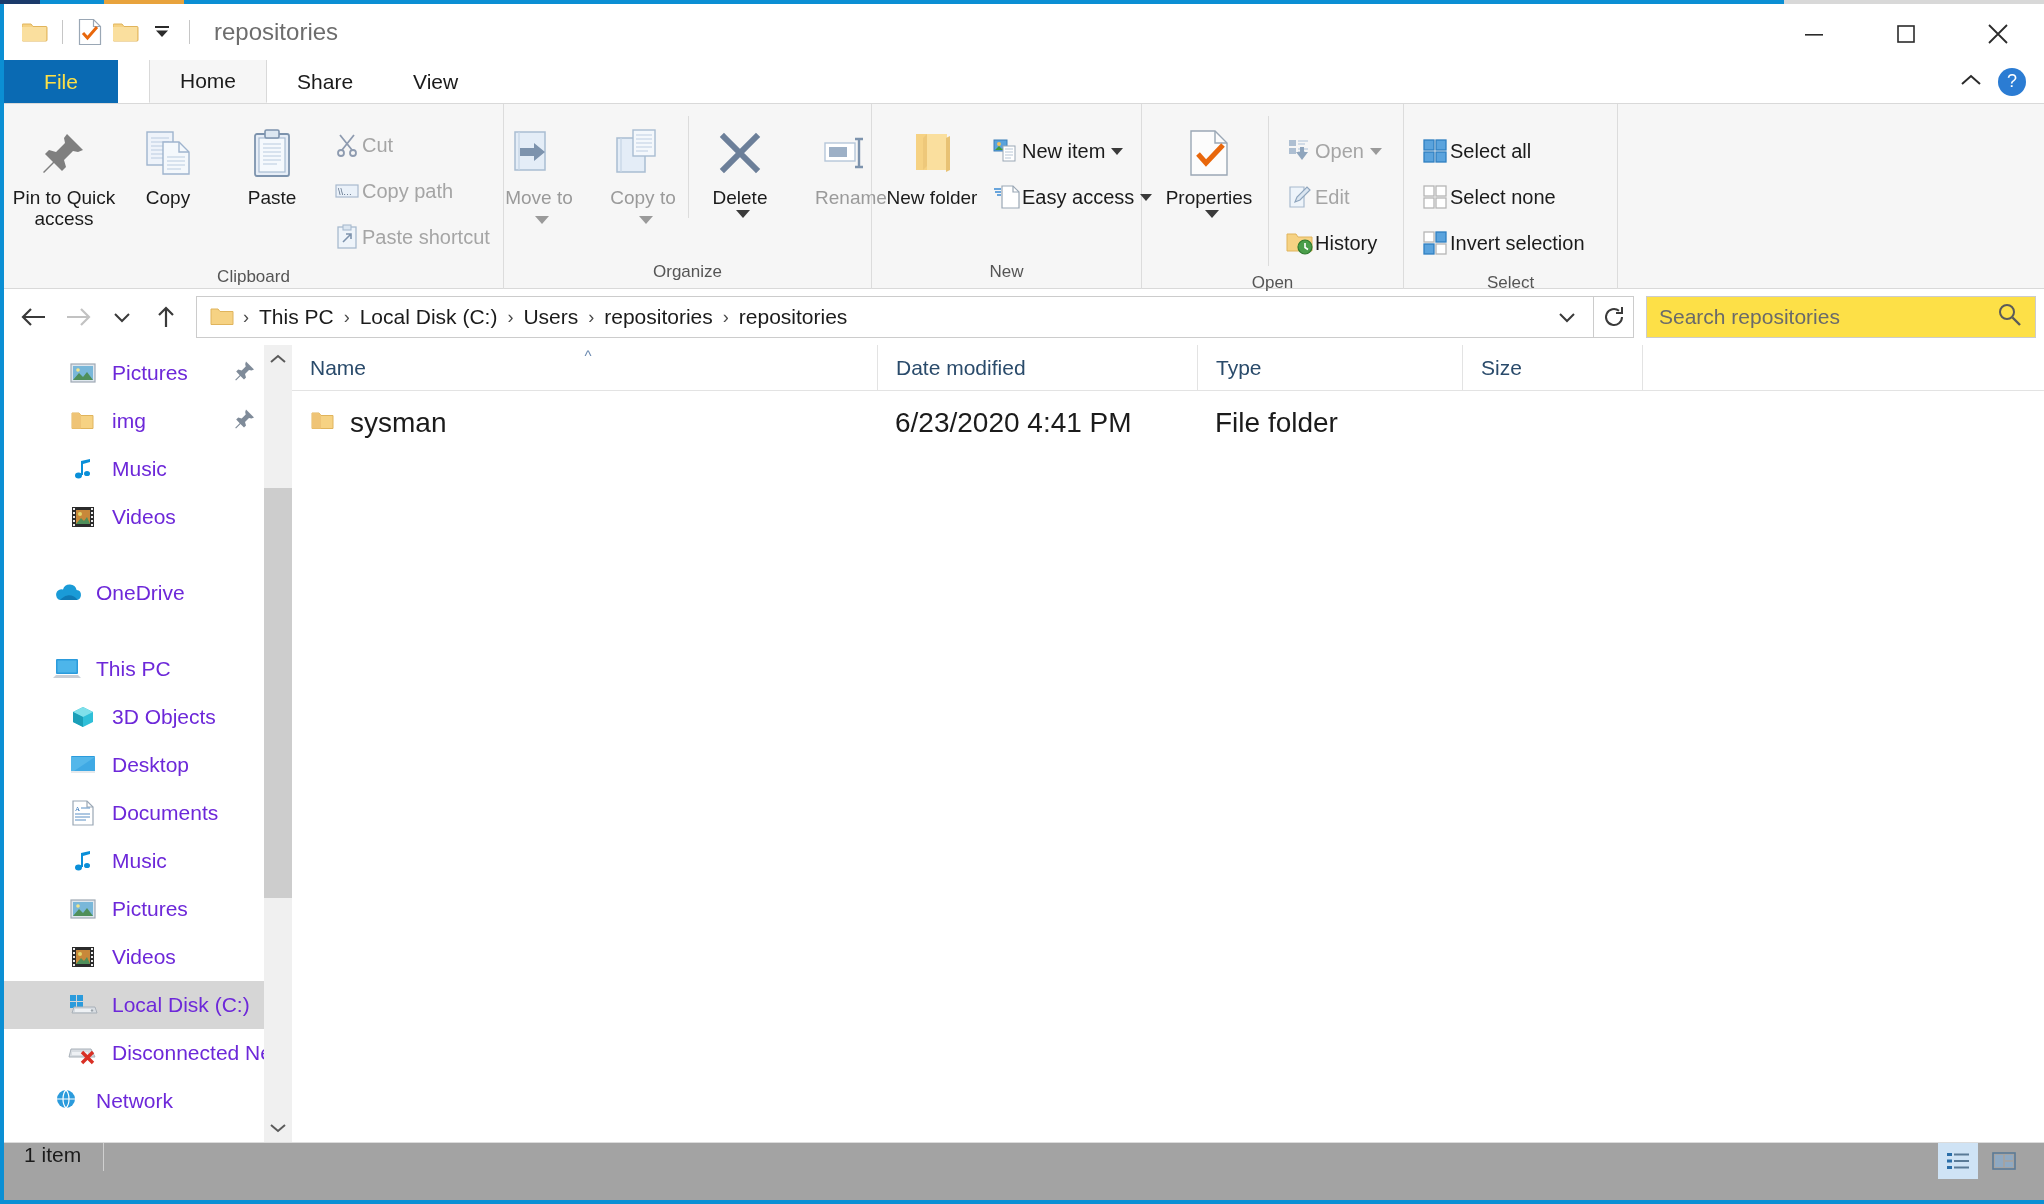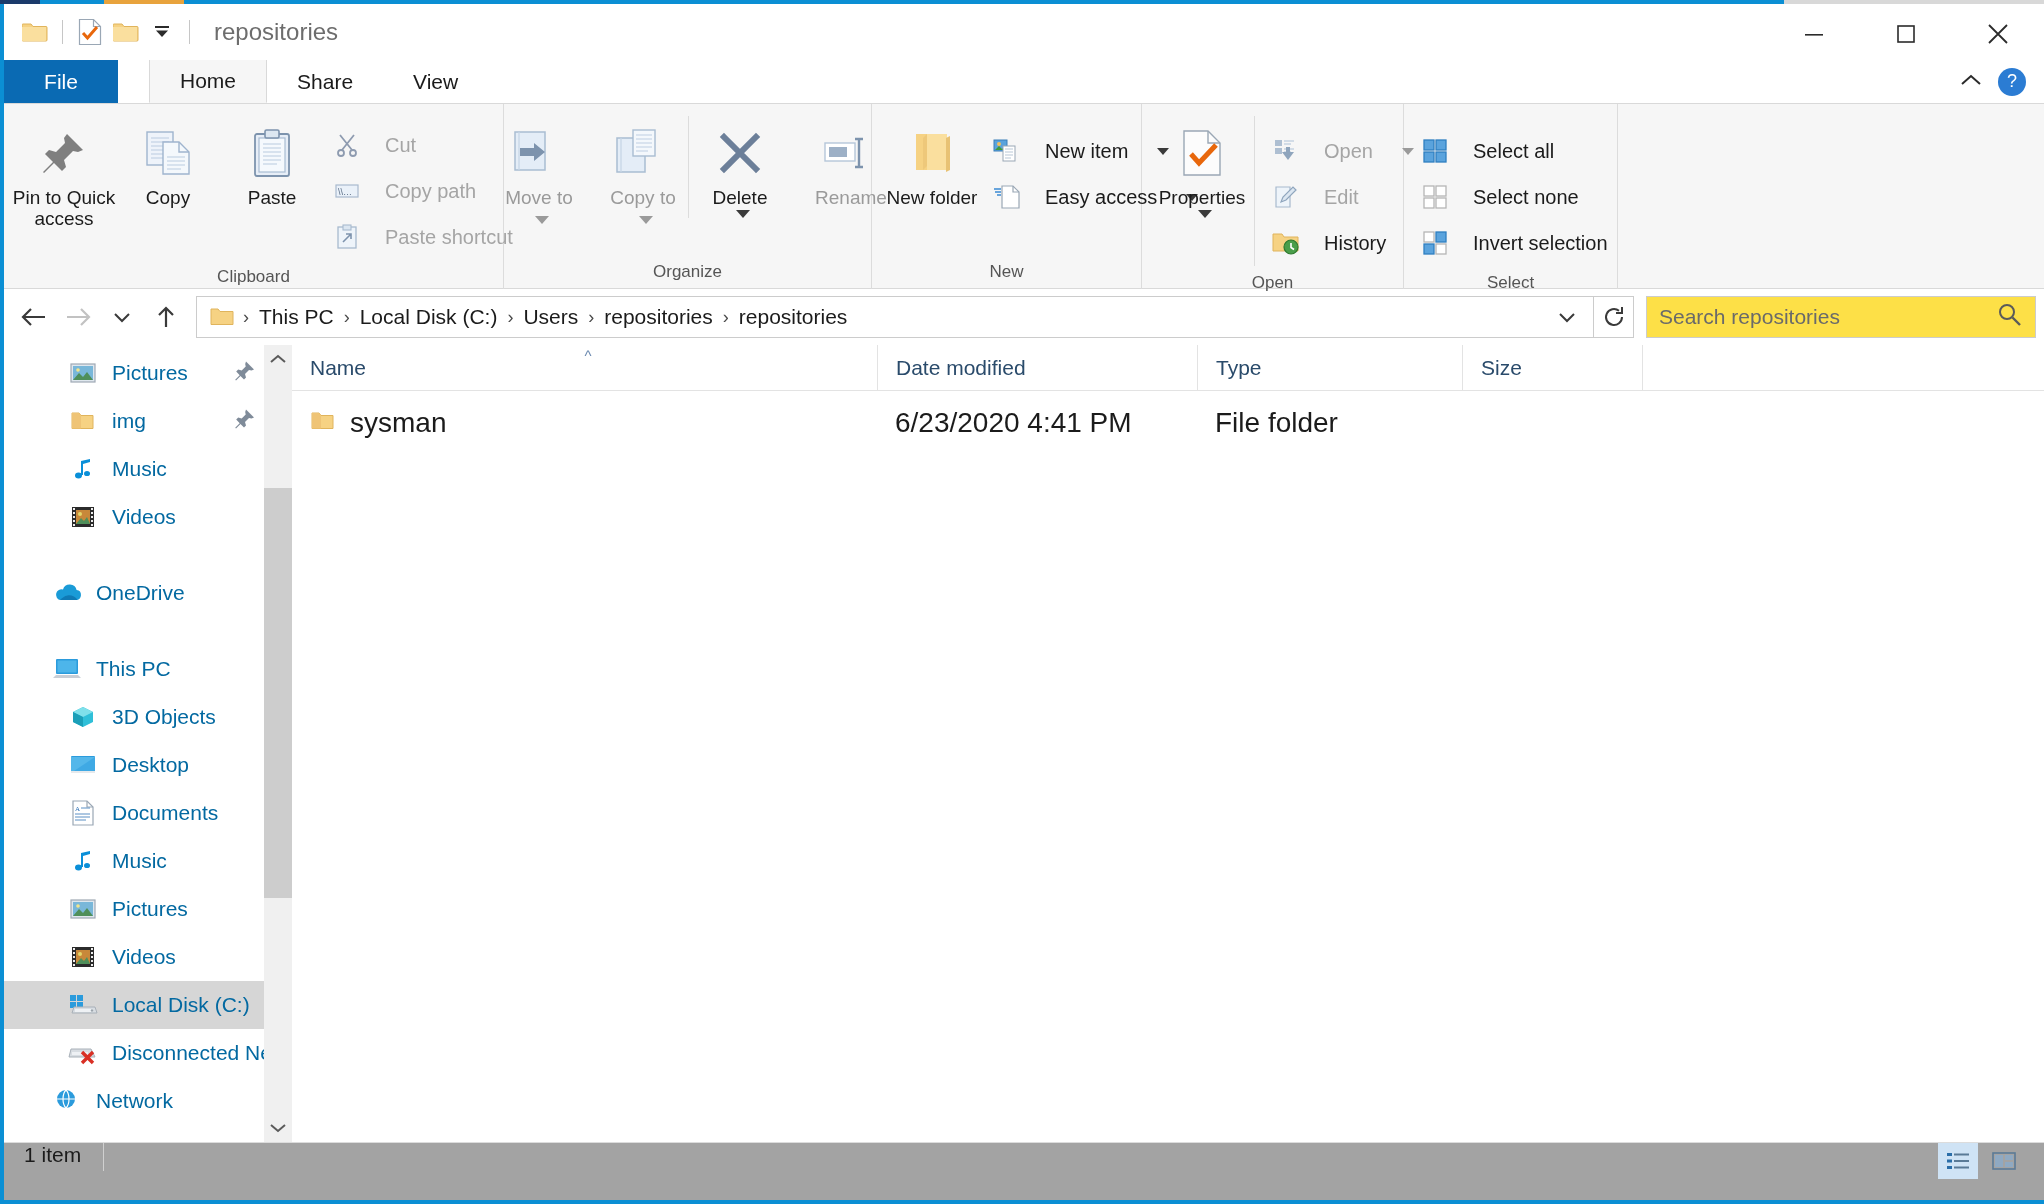--- a/index.html
+++ b/index.html
@@ -68,21 +68,21 @@
     position: relative;
     border-bottom: 1px solid #d9d9d9;
   }
   .tab {
     padding: 0 30px;
     display: flex; align-items: center; justify-content: center;
     font-size: 21px; color: #1b1b1b;
     white-space: nowrap;
   }
   .tab.file {
-    background: #0a6ab3; color: #ffffff; min-width: 114px; padding: 0;
+    background: #0a6ab3; color: #fde047; min-width: 114px; padding: 0;
   }
   .tab.active {
     background: #f6f6f6; border-left: 1px solid #d9d9d9; border-right: 1px solid #d9d9d9;
     border-bottom: 1px solid #f6f6f6; position: relative; z-index: 3; margin-left: 31px;
   }
   .tab-right-icons {
     margin-left: auto; display: flex; align-items: center; gap: 14px;
     padding-right: 18px;
   }
   .help-circle {
@@ -115,21 +115,21 @@
     padding-top: 6px;
   }
   .big-btn .bicon { height: 62px; display: flex; align-items: center; justify-content: center; }
   .big-btn .blabel {
     font-size: 19px; color: #1b1b1b; text-align: center; line-height: 1.12;
     margin-top: 3px;
   }
   .big-btn .blabel.dim { color: #9a9a9a; margin-left: 15px; }
   .small-col { display: flex; flex-direction: column; padding-top: 6px; }
   .small-btn {
-    display: flex; align-items: center; gap: 23px;
+    display: flex; align-items: center; gap: 0;
     height: 46px; padding: 0 8px;
     font-size: 20px; color: #1b1b1b; white-space: nowrap;
   }
   .small-btn .sicon { width: 30px; height: 30px; display: flex; align-items: center; justify-content: center; }
   .small-btn.dim { color: #a5a5a5; }
   .caret-dn { width: 0; height: 0; border-left: 7px solid transparent; border-right: 7px solid transparent; border-top: 8px solid #3a3a3a; margin-left: 6px; }
   .caret-dn.small { border-left-width: 6px; border-right-width: 6px; border-top-width: 7px; }
   .caret-under { margin-top: 2px; }
   
   .addrbar {
@@ -164,21 +164,21 @@
   
   .main { flex: 1; display: flex; min-height: 0; position: relative; }
   .sidebar {
     width: 288px; min-width: 288px; background: #ffffff;
     position: relative; overflow: hidden;
   }
   .nav-list { padding-top: 4px; }
   .nav-item {
     height: 48px; display: flex; align-items: center;
     padding-left: 46px; position: relative;
-    font-size: 21px; color: #0369a1; white-space: nowrap;
+    font-size: 21px; color: #6d28d9; white-space: nowrap;
   }
   .nav-item.indent1 { padding-left: 62px; }
   .nav-item.root { padding-left: 46px; }
   .nav-item.selected { background: #d6d6d6; }
   .nav-item .nicon { width: 34px; height: 30px; display: flex; align-items: center; justify-content: center; margin-right: 12px; flex: 0 0 auto; }
   .nav-item .ntext { overflow: hidden; }
   .pin {
     position: absolute; right: 36px; top: 50%; transform: translateY(-50%);
   }
   .nav-gap { height: 28px; }

